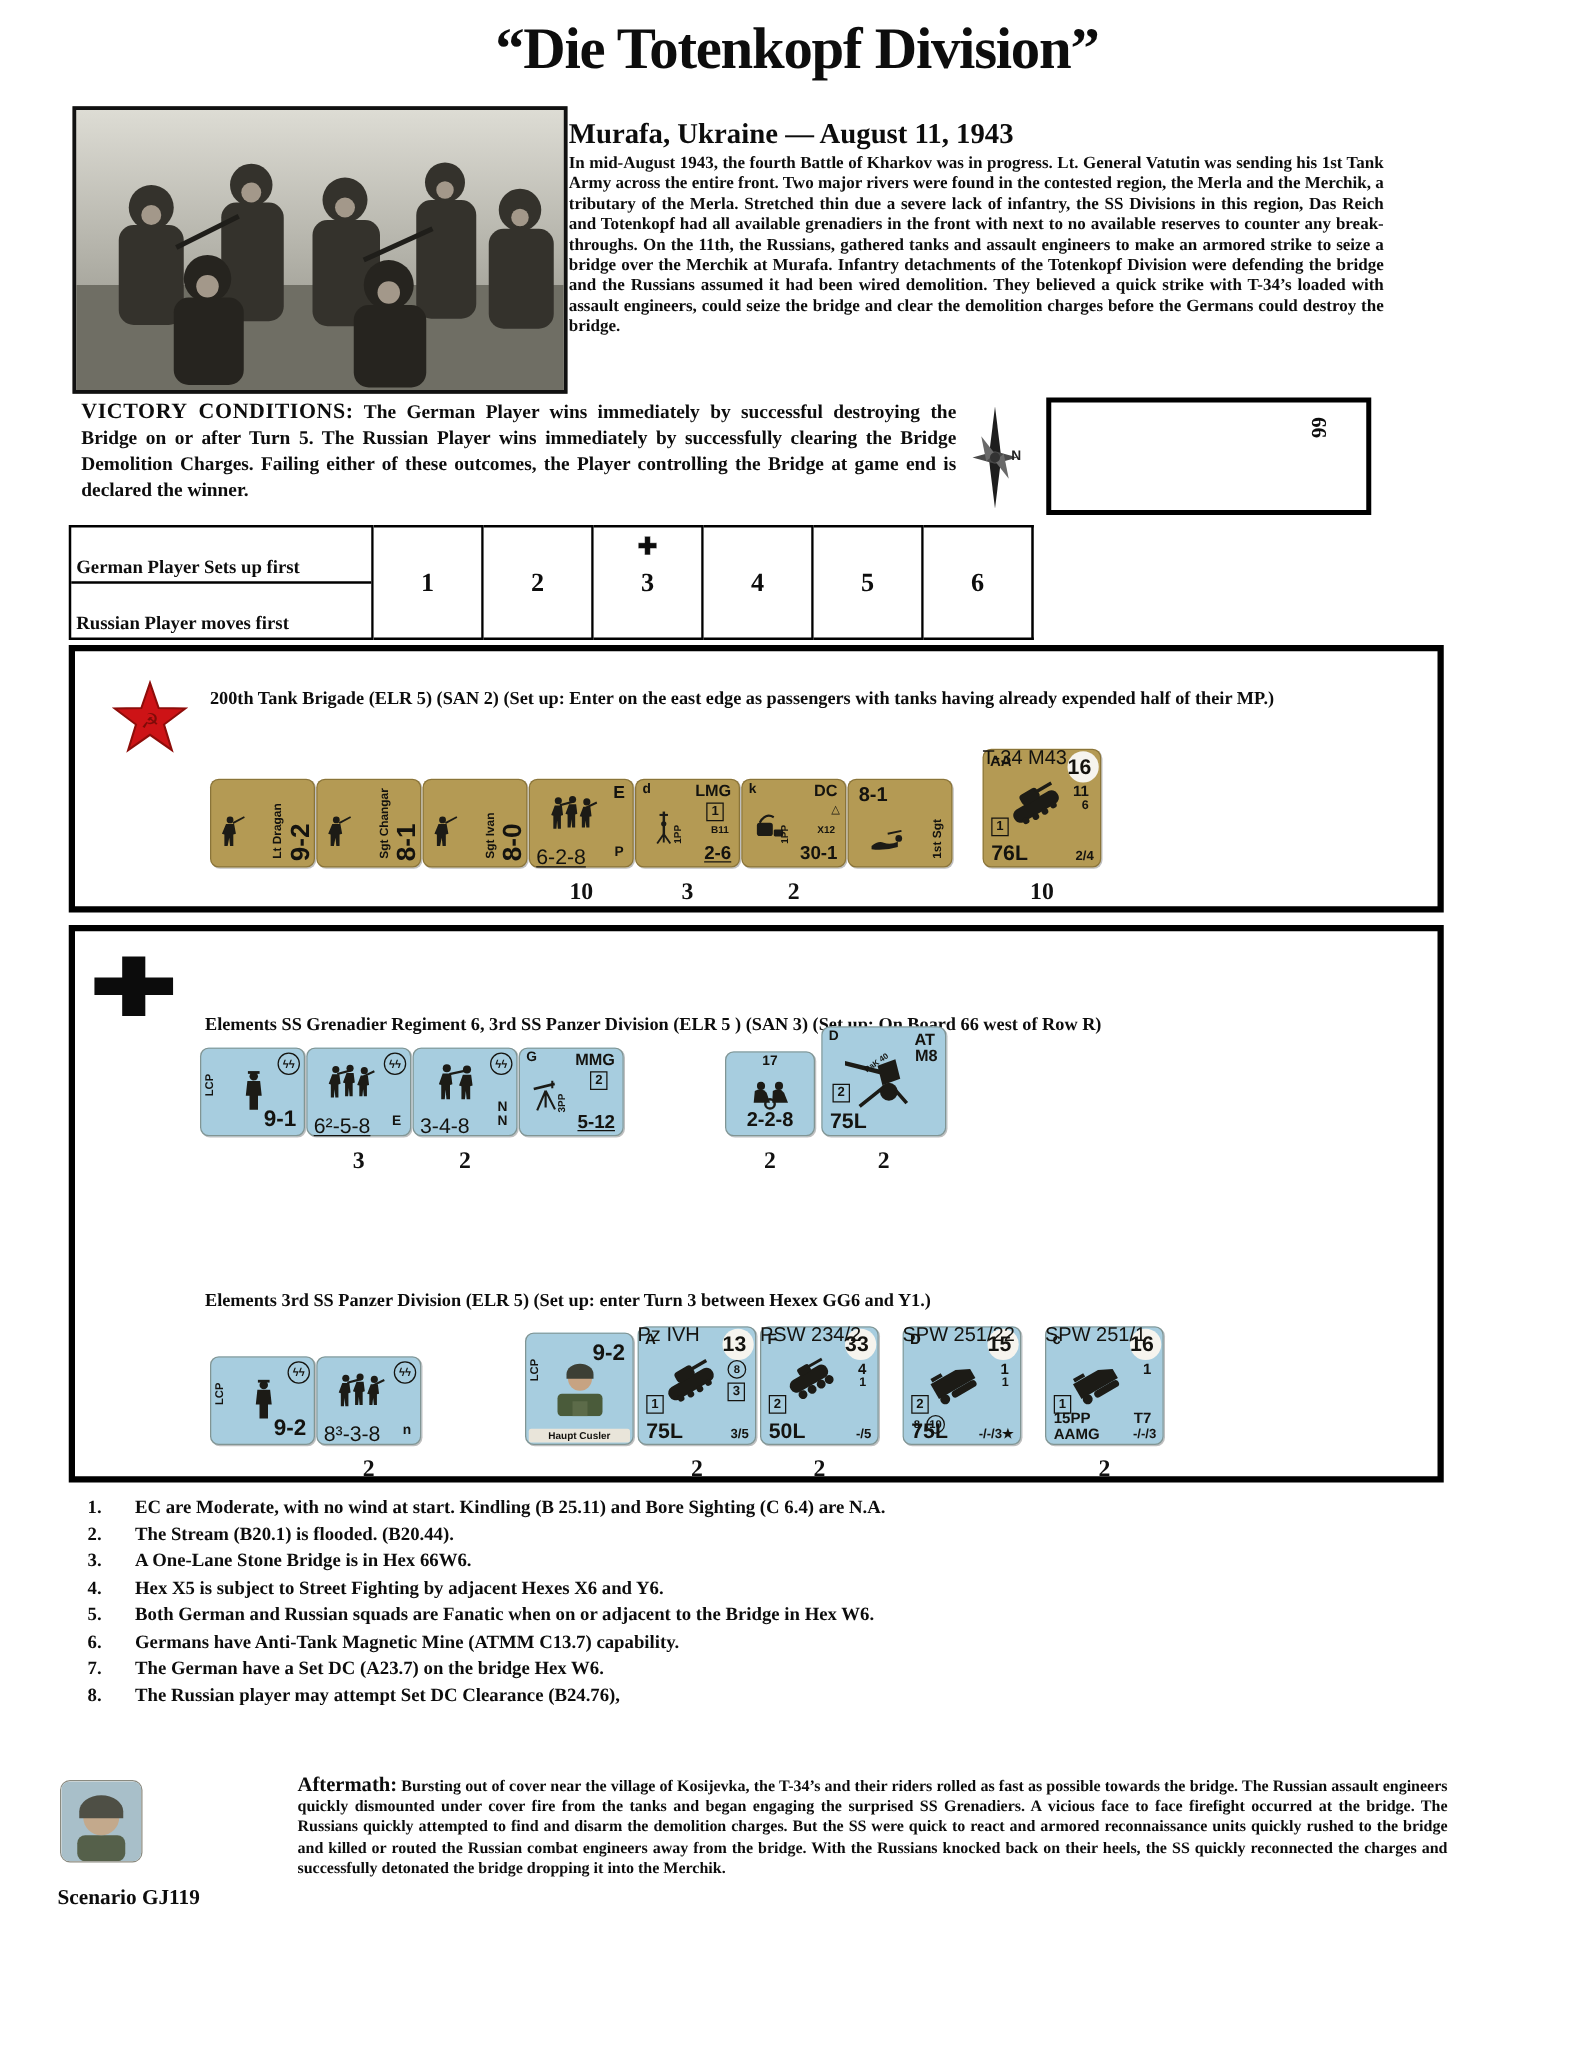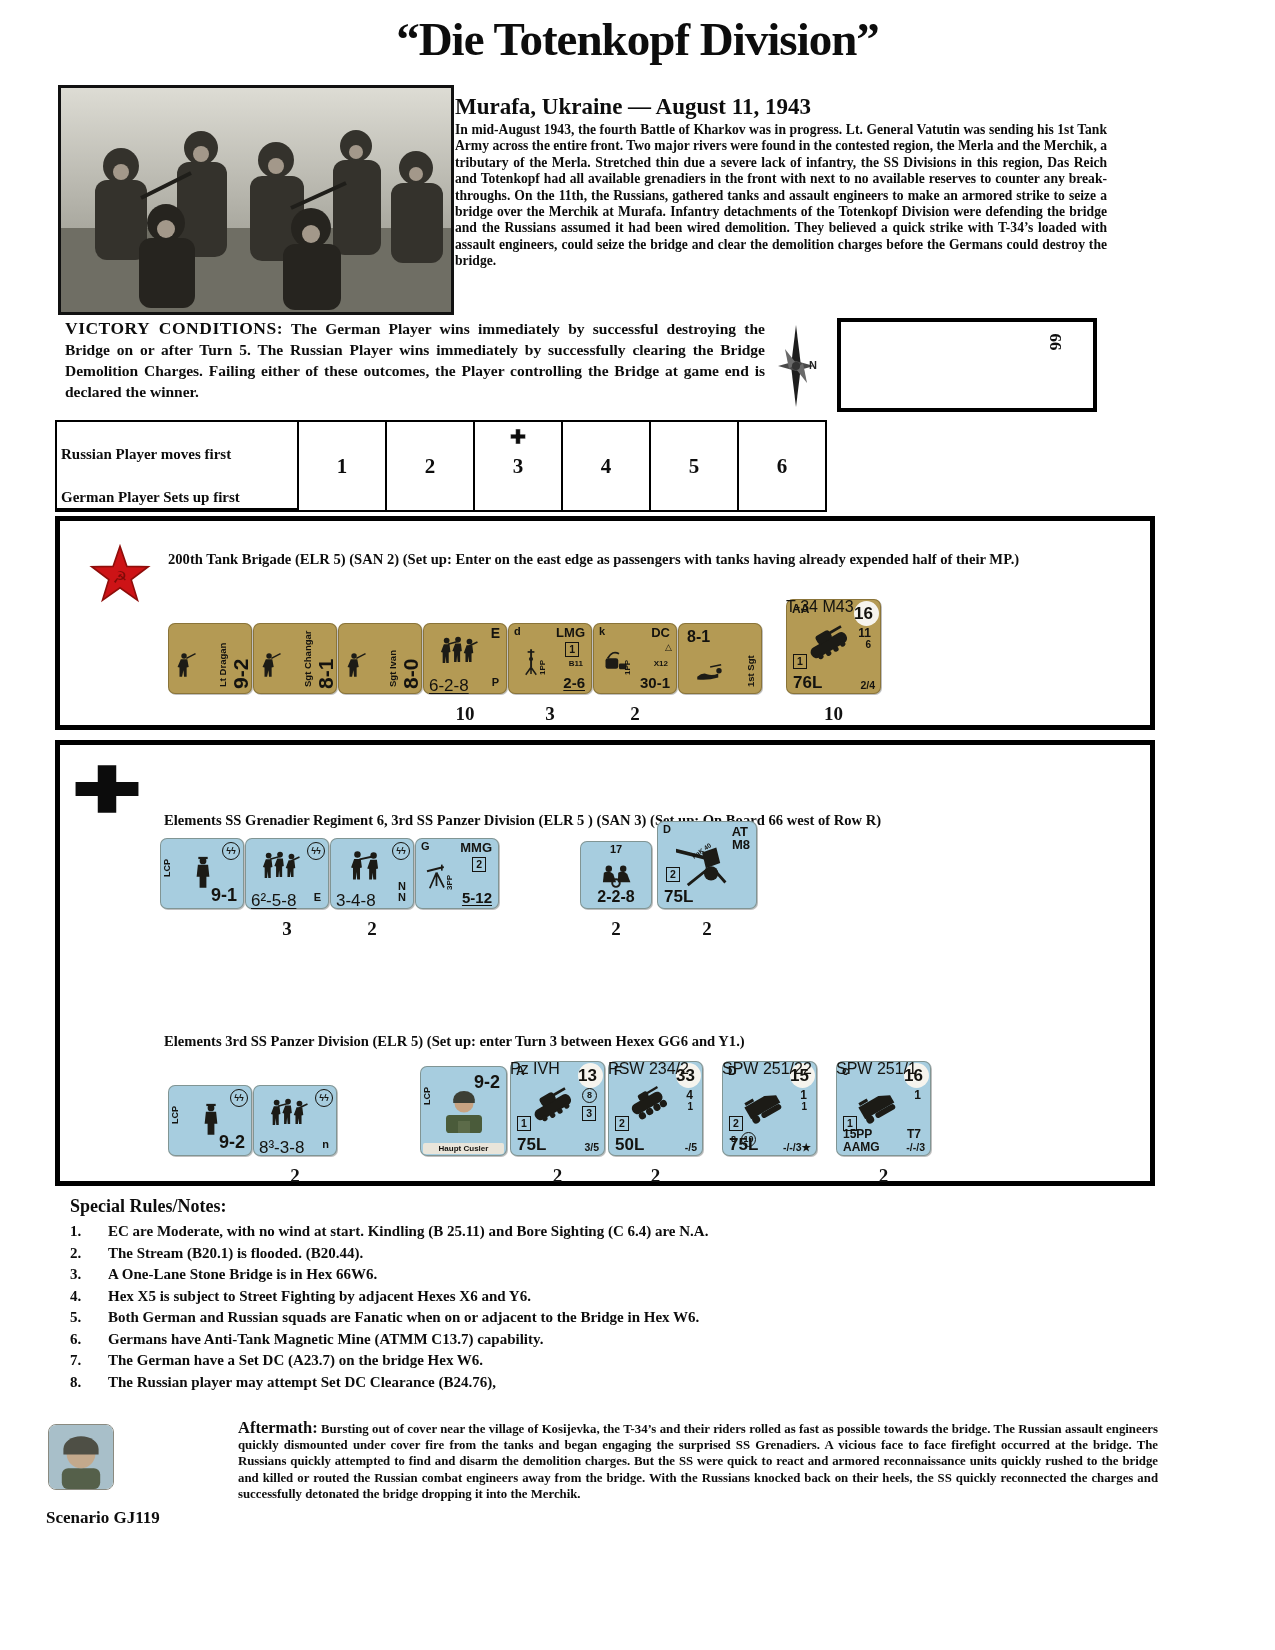--- a/index.html
+++ b/index.html
@@ -322,22 +322,22 @@
     </svg>
     <span class="nlab">N</span>
   </div>
 
   <div class="abs board66">
     <span class="bnum">66</span>
   </div>
 
   <div class="abs ttrack">
     <div class="ttlabel">
+      <div class="half first">German Player Sets up first</div>
       <div class="half">Russian Player moves first</div>
-      <div class="half first">German Player Sets up first</div>
     </div>
     <div class="ttcell">
         <span>1</span>
       </div>
     <div class="ttcell">
         <span>2</span>
       </div>
     <div class="ttcell">
       <span class="ttcross"><svg viewBox="0 0 40 40">
             <use href="#sym-cross"></use>
@@ -637,21 +637,20 @@
           <span class="ct vgun sm">15PP</span>
           <span class="ct vgun2">AAMG</span>
           <span class="ct vmid">T7</span>
           <span class="ct vbr">-/-/3</span>
           <span class="qty">2</span>
         </div>
     </div>
   </div>
 
   <div class="abs srules">
-    <div class="sr-h">Special Rules/Notes:</div>
     <div class="sr-row">
         <span class="sr-n">1.</span>
         <span>EC are Moderate, with no wind at start. Kindling (B 25.11) and Bore Sighting (C 6.4) are N.A.</span>
       </div>
     <div class="sr-row">
         <span class="sr-n">2.</span>
         <span>The Stream (B20.1) is flooded. (B20.44).</span>
       </div>
     <div class="sr-row">
         <span class="sr-n">3.</span>

